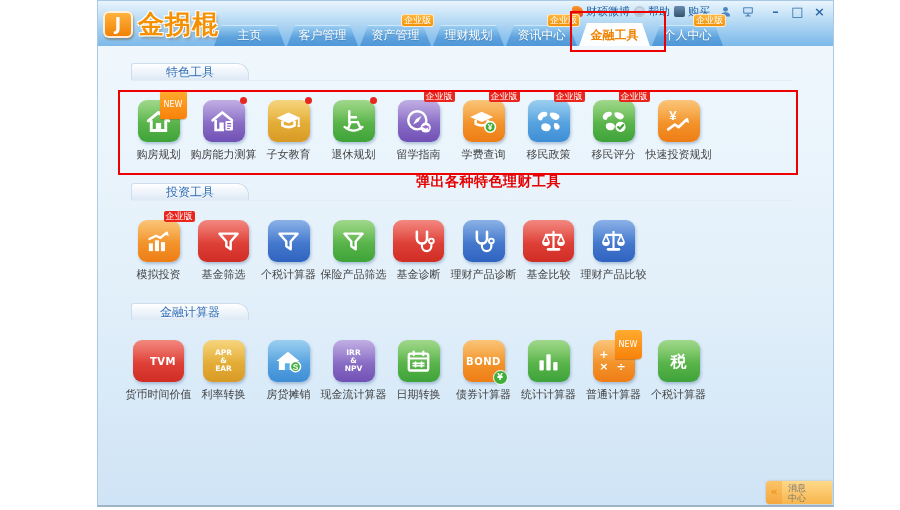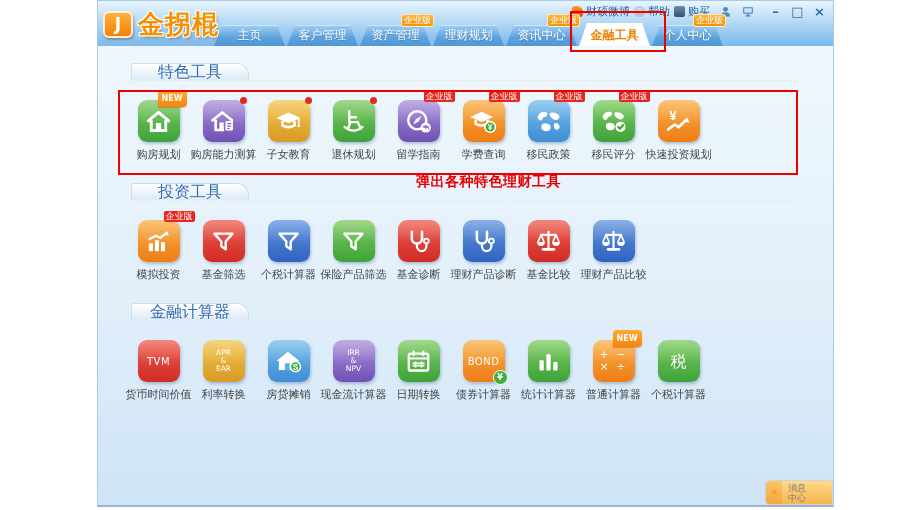--- a/index.html
+++ b/index.html
@@ -65,54 +65,54 @@
   #tab-highlight-box{
     position:absolute;left:472px;top:10px;width:92px;height:37px;z-index:9;
     border:2px solid #ee0000;pointer-events:none;
   }
   
   .content{position:absolute;top:45px;left:0;right:0;bottom:0;overflow:hidden;}
   #sections-root{padding-top:17px;}
   .section-head-row{margin-left:33px;width:662px;border-bottom:1px solid #e2edf8;}
   .section-tab{
     width:118px;height:17px;line-height:16px;box-sizing:border-box;text-align:center;
-    font-size:16px;color:#2e6cb5;
+    font-size:12px;color:#2e6cb5;
     background:linear-gradient(#ffffff,#dde9f6);
     border:1px solid #cddded;border-bottom:none;border-radius:3px 12px 0 0;
     text-shadow:0 1px 0 #fff;
   }
   .tool-row{display:flex;margin:19px 0 21px 28px;}
   .tool{width:65px;display:flex;flex-direction:column;align-items:center;cursor:pointer;}
   .tile{
     width:42px;height:42px;border-radius:9px;position:relative;
     display:flex;align-items:center;justify-content:center;
     box-shadow:1px 2px 3px rgba(60,100,150,.35);
   }
   .tile svg{width:29px;height:29px;display:block;}
   .tile.green {background-image:linear-gradient(rgba(255,255,255,.28),rgba(255,255,255,0) 55%),linear-gradient(#7cc95f,#3da339);}
   .tile.purple{background-image:linear-gradient(rgba(255,255,255,.28),rgba(255,255,255,0) 55%),linear-gradient(#a98fd9,#7050b5);}
   .tile.gold  {background-image:linear-gradient(rgba(255,255,255,.28),rgba(255,255,255,0) 55%),linear-gradient(#f2c44c,#d89a25);}
   .tile.orange{background-image:linear-gradient(rgba(255,255,255,.28),rgba(255,255,255,0) 55%),linear-gradient(#f9ae45,#ee7d15);}
   .tile.sky   {background-image:linear-gradient(rgba(255,255,255,.28),rgba(255,255,255,0) 55%),linear-gradient(#74bbea,#3e8ed6);}
   .tile.royal {background-image:linear-gradient(rgba(255,255,255,.28),rgba(255,255,255,0) 55%),linear-gradient(#5e93dd,#2f63c0);}
-  .tile.red   {background-image:linear-gradient(rgba(255,255,255,.28),rgba(255,255,255,0) 55%),linear-gradient(#ee5a4f,#d02c24);}
+  .tile.red   {background-image:linear-gradient(rgba(255,255,255,.28),rgba(255,255,255,0) 55%),linear-gradient(#ee5a4f,#d02c24);padding-left:9px;}
   .tile.teal  {background-image:linear-gradient(rgba(255,255,255,.28),rgba(255,255,255,0) 55%),linear-gradient(#41c0b6,#149a90);}
-  .tile-glyph{color:#fff;font-weight:normal;text-align:center;white-space:pre-line;}
+  .tile-glyph{color:#fff;font-weight:bold;text-align:center;white-space:pre-line;}
   .tile-glyph.sm{font-size:7.5px;line-height:8px;}
   .tile-glyph.md{font-size:10px;line-height:11px;letter-spacing:.5px;}
   .tile-glyph.lg{font-size:16px;line-height:17px;}
   .tile-glyph.calc{font-size:11px;line-height:12px;letter-spacing:2px;}
   .sub-badge{
     position:absolute;right:-3px;bottom:-3px;width:13px;height:13px;border-radius:50%;
     background:#3fae3a;border:1px solid #fff;color:#fff;font-size:8px;line-height:13px;
     text-align:center;font-weight:bold;
   }
   .badge-new{
     position:absolute;top:-10px;right:-7px;background:linear-gradient(#ffab2e,#f8820a);
-    color:#fff;font-size:8px;font-weight:bold;padding:4px 4px;border-radius:4px 4px 4px 0;
+    color:#fff;font-size:8px;font-weight:normal;padding:10px 4px;border-radius:4px 4px 4px 0;
     box-shadow:0 1px 1px rgba(120,60,0,.3);
   }
   .badge-ent{
     position:absolute;top:-9px;right:-15px;background:#e8261d;color:#fff;font-size:9px;
     line-height:11px;padding:0 2px;border-radius:2px;white-space:nowrap;
   }
   .badge-dot{position:absolute;top:-3px;right:-2px;width:7px;height:7px;border-radius:50%;background:#e8261d;}
   .tool-label{margin-top:5px;font-size:11px;color:#444;white-space:nowrap;}
   #row-highlight-box{
     position:absolute;left:20px;top:44px;width:676px;height:81px;

